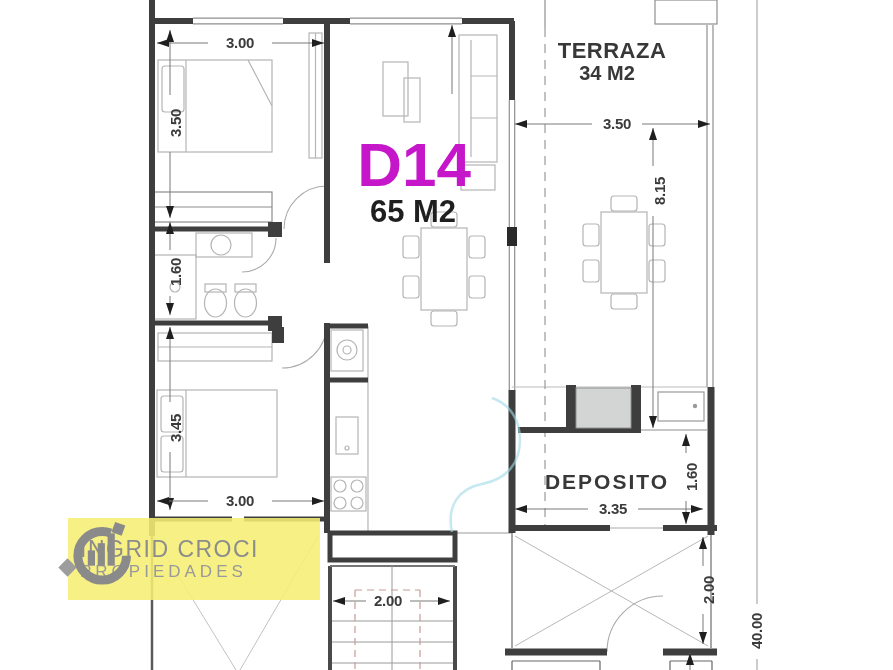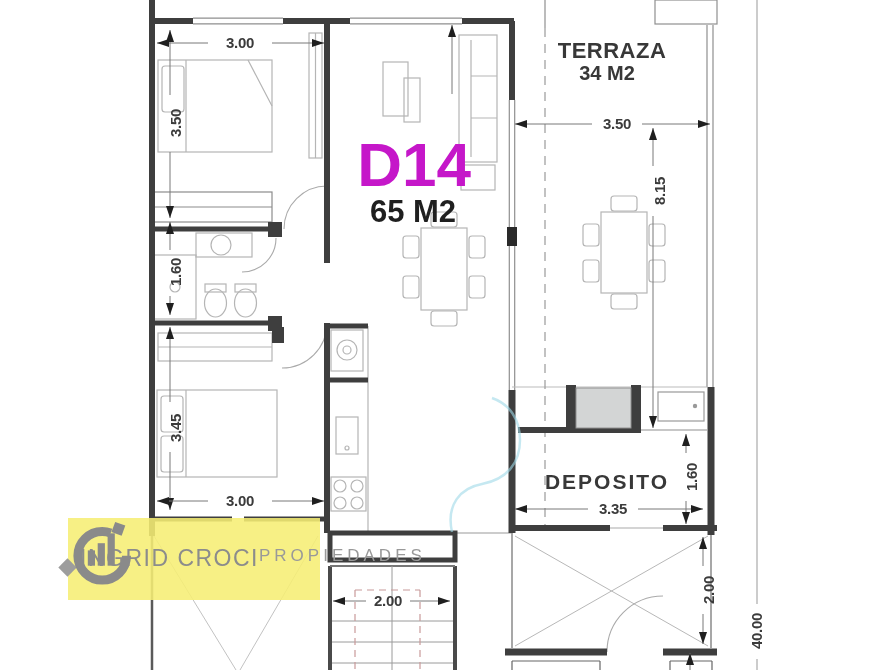--- a/index.html
+++ b/index.html
@@ -16,21 +16,21 @@
   .t-unit{font-size:62px;text-anchor:middle;font-weight:bold;}
   .t-unit-area{font-size:31px;font-weight:bold;fill:#1f1f1f;text-anchor:middle;}
   .t-deposito{font-size:21px;letter-spacing:2px;}
 
   
   .logo-banner{position:absolute;left:68px;top:518px;width:252px;height:82px;
     background:rgba(246,238,116,.88);display:flex;align-items:center;gap:9px;
     padding-left:12px;box-sizing:border-box;z-index:5;}
   .logo-diamond{position:absolute;left:-7px;top:43px;width:13px;height:13px;
     background:#9d9d9d;transform:rotate(45deg);}
-  .logo-text{display:flex;flex-direction:row;line-height:1.12;}
+  .logo-text{display:flex;flex-direction:column;line-height:1.12;}
   .logo-line1{font-size:23px;color:#8c8c8c;letter-spacing:1.5px;white-space:nowrap;}
   .logo-line2{font-size:17px;color:#999999;letter-spacing:4px;white-space:nowrap;}
 </style>
 </head>
 <body>
 
 <div class="stage">
 
 <svg width="893" height="670" viewBox="0 0 893 670">
   <defs>

